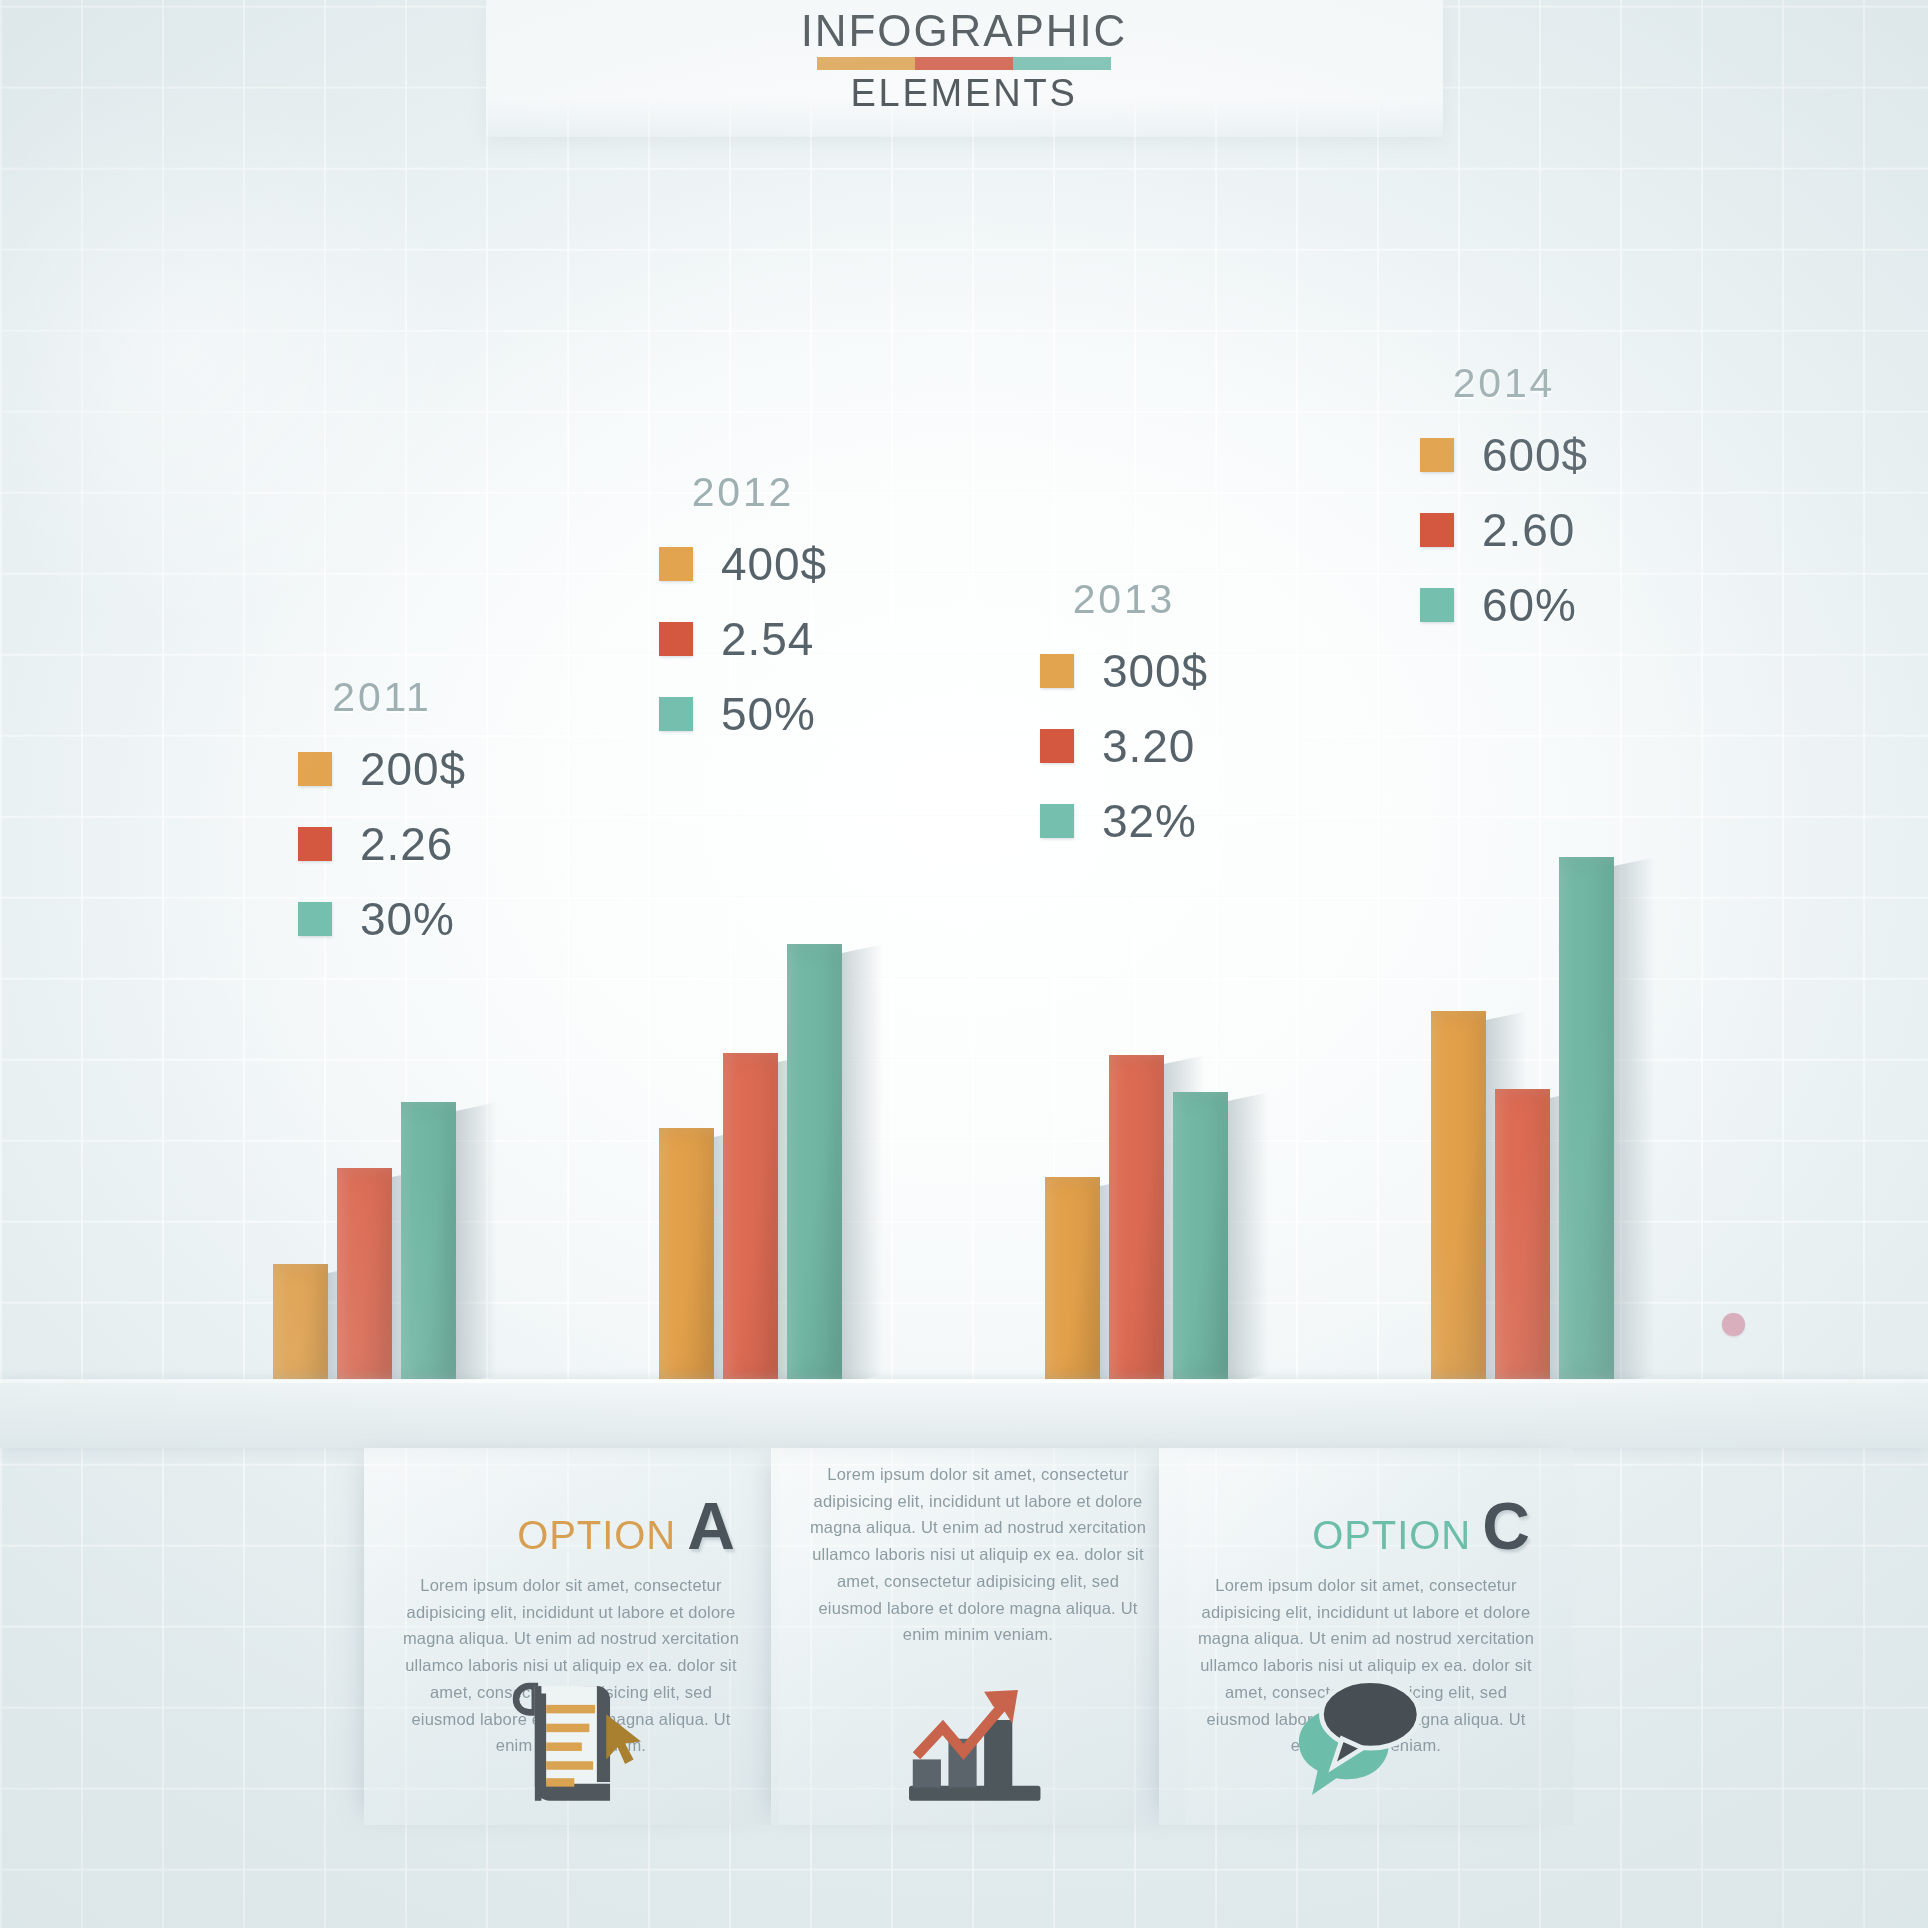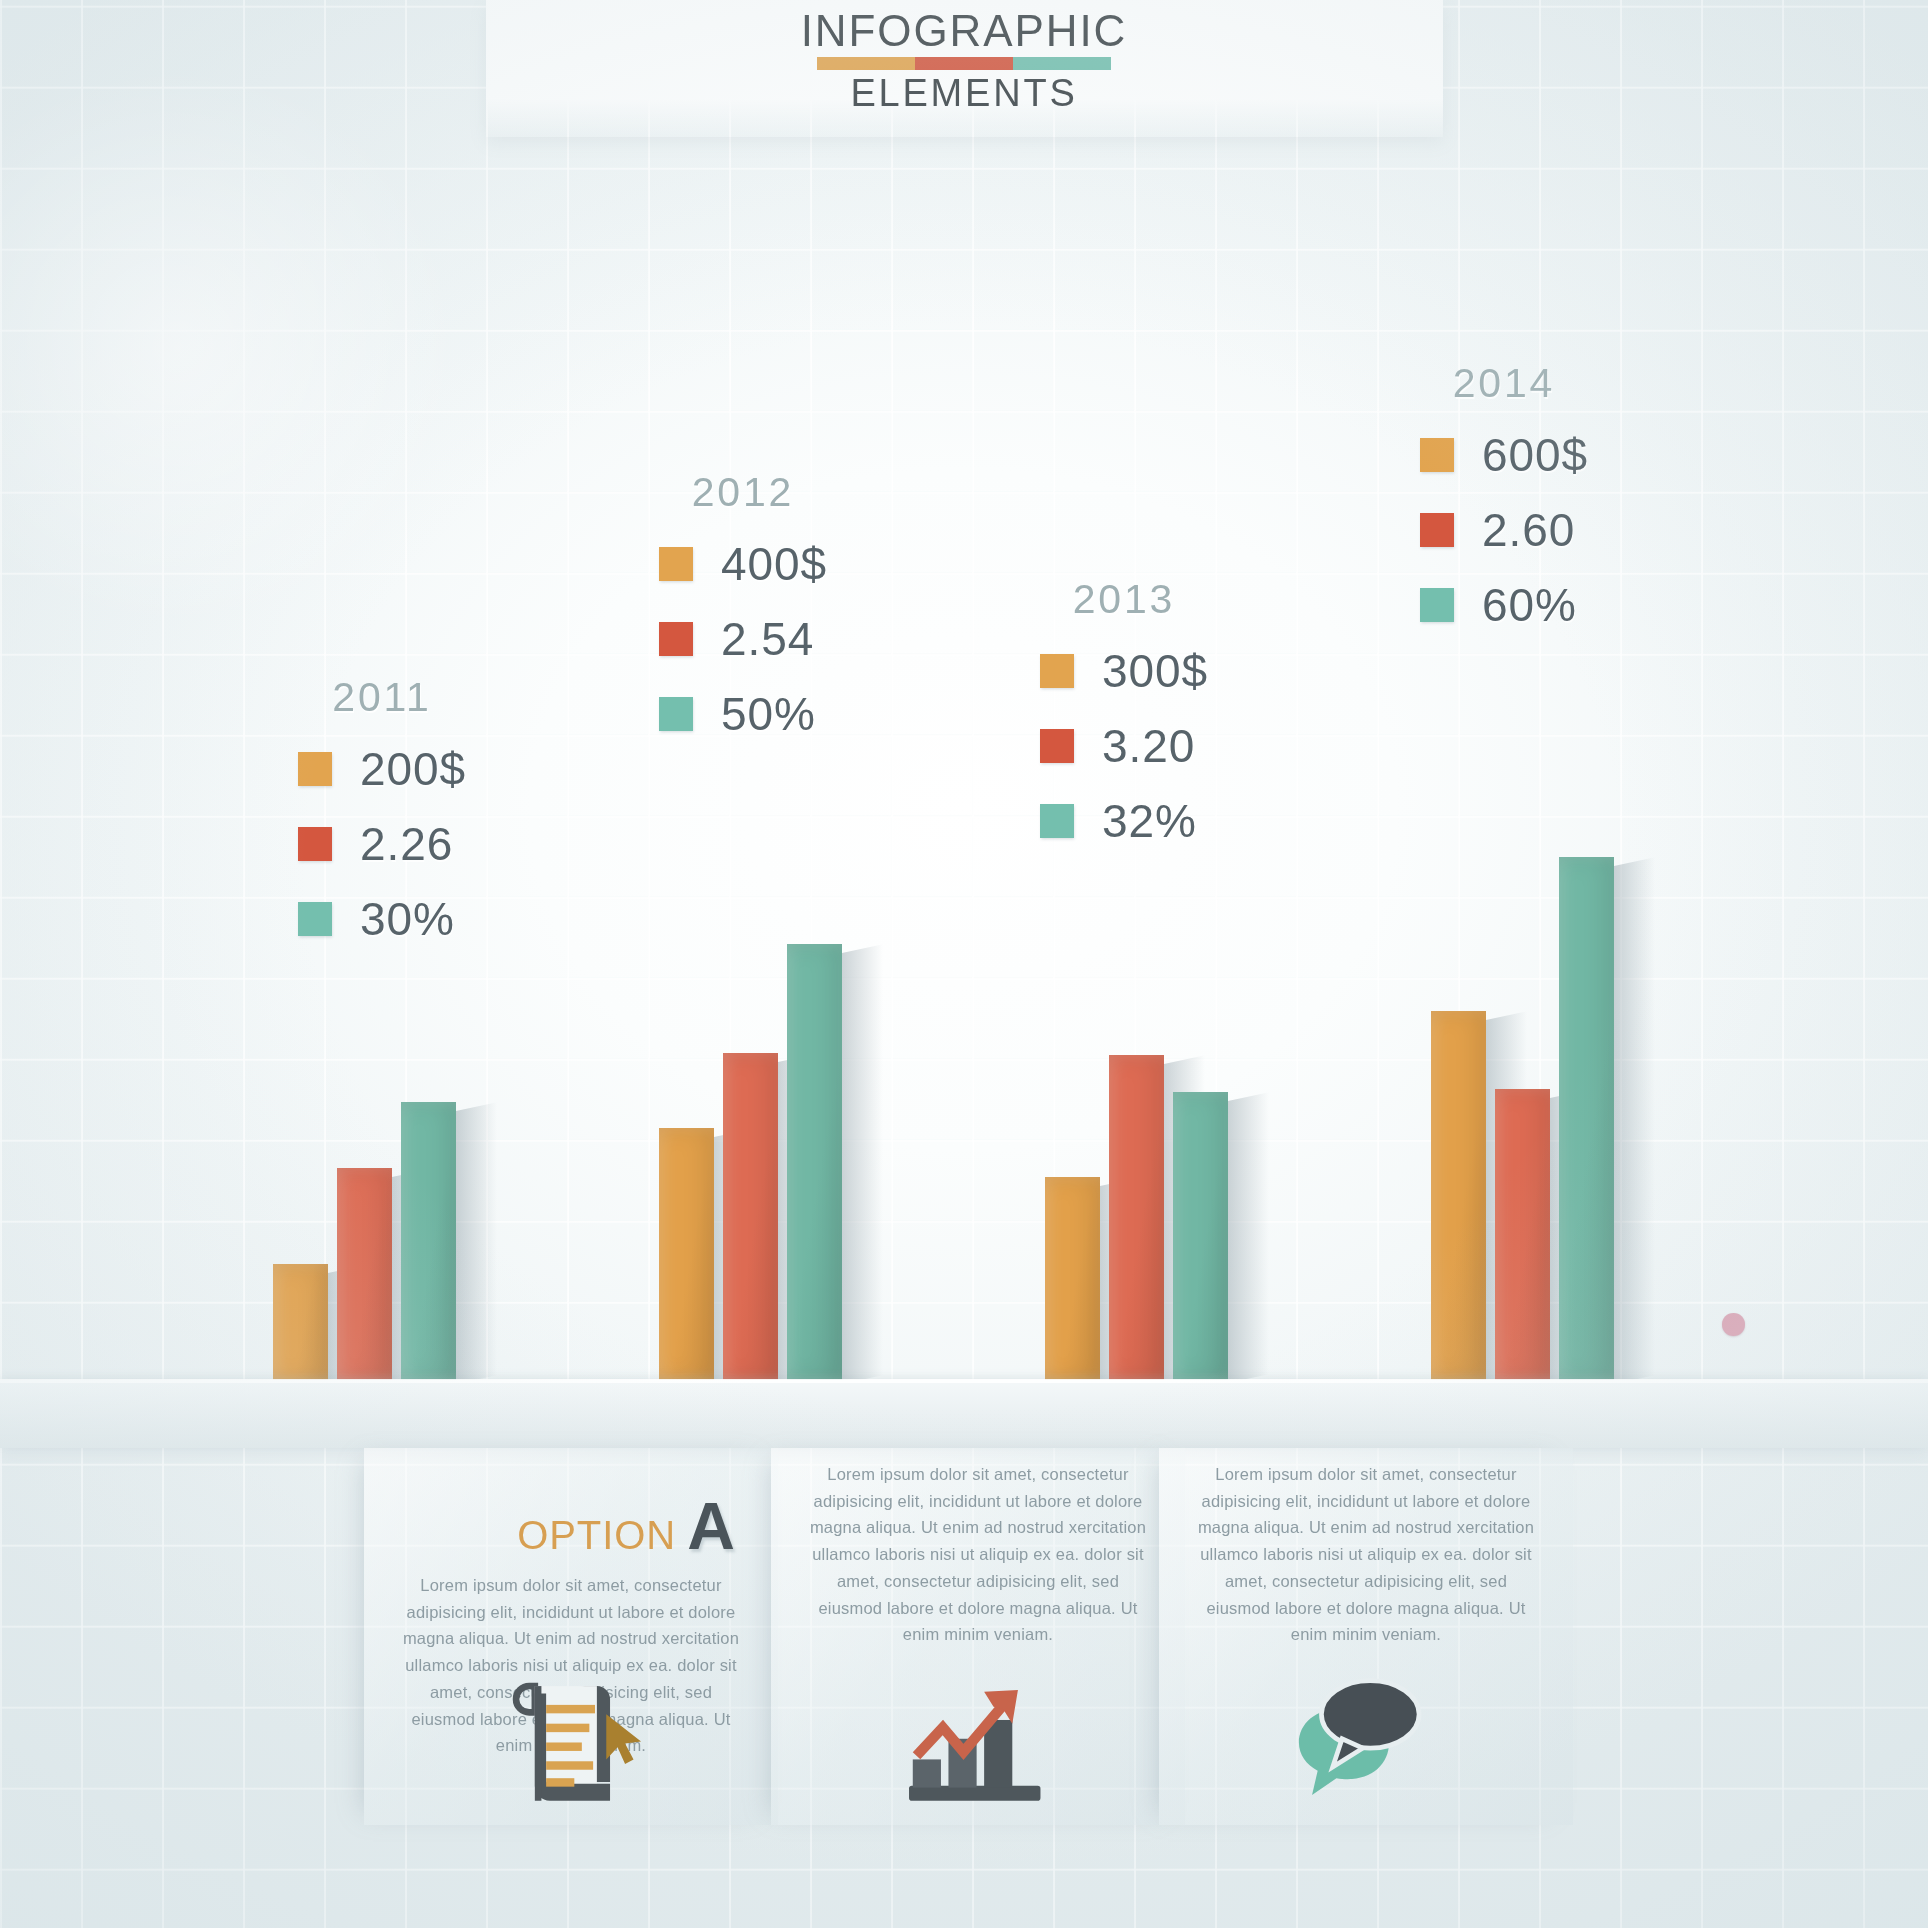--- a/index.html
+++ b/index.html
@@ -344,20 +344,23 @@
           <rect x="16" y="128" width="140" height="16" rx="3" fill="#9aa7ac" opacity=".4"></rect>
           <rect x="20" y="100" width="30" height="30" fill="#b4c0c4"></rect>
           <rect x="58" y="78" width="30" height="52" fill="#b4c0c4"></rect>
           <rect x="96" y="58" width="30" height="72" fill="#b4c0c4"></rect>
         </g>
       </svg>
     </div>
   </div>
 
   <div class="card" style="left:1151px;">
+    <div class="card-head">
+      <span class="opt-word" style="color:#6cbda9">OPTION</span><span class="opt-letter">C</span>
+    </div>
     <div class="card-body">Lorem ipsum dolor sit amet, consectetur adipisicing elit, incididunt ut labore et dolore magna aliqua. Ut enim ad nostrud xercitation ullamco laboris nisi ut aliquip ex ea. dolor sit amet, consectetur adipisicing elit, sed eiusmod labore et dolore magna aliqua. Ut enim minim veniam.</div>
     <div class="card-icon">
       <svg width="169" height="217" viewBox="0 0 180 230">
         <g>
           <path d="M62 46 c-26 0 -44 16 -44 36 c0 13 8 24 20 30 l-6 26 l26 -18 c4 1 8 1 12 1 c26 0 44 -16 44 -39 c0 -20 -18 -36 -44 -36 z" fill="#6cbda9"></path>
           <ellipse cx="94" cy="52" rx="52" ry="36" fill="#474f55" stroke="#e7eef0" stroke-width="5"></ellipse>
           <path d="M64 78 l-10 30 l32 -20 z" fill="#474f55" stroke="#e7eef0" stroke-width="5"></path>
         </g>
         <g class="refl" transform="translate(0,300)">
           <path d="M62 46 c-26 0 -44 16 -44 36 c0 13 8 24 20 30 l-6 26 l26 -18 c4 1 8 1 12 1 c26 0 44 -16 44 -39 c0 -20 -18 -36 -44 -36 z" fill="#c3cdd1"></path>

